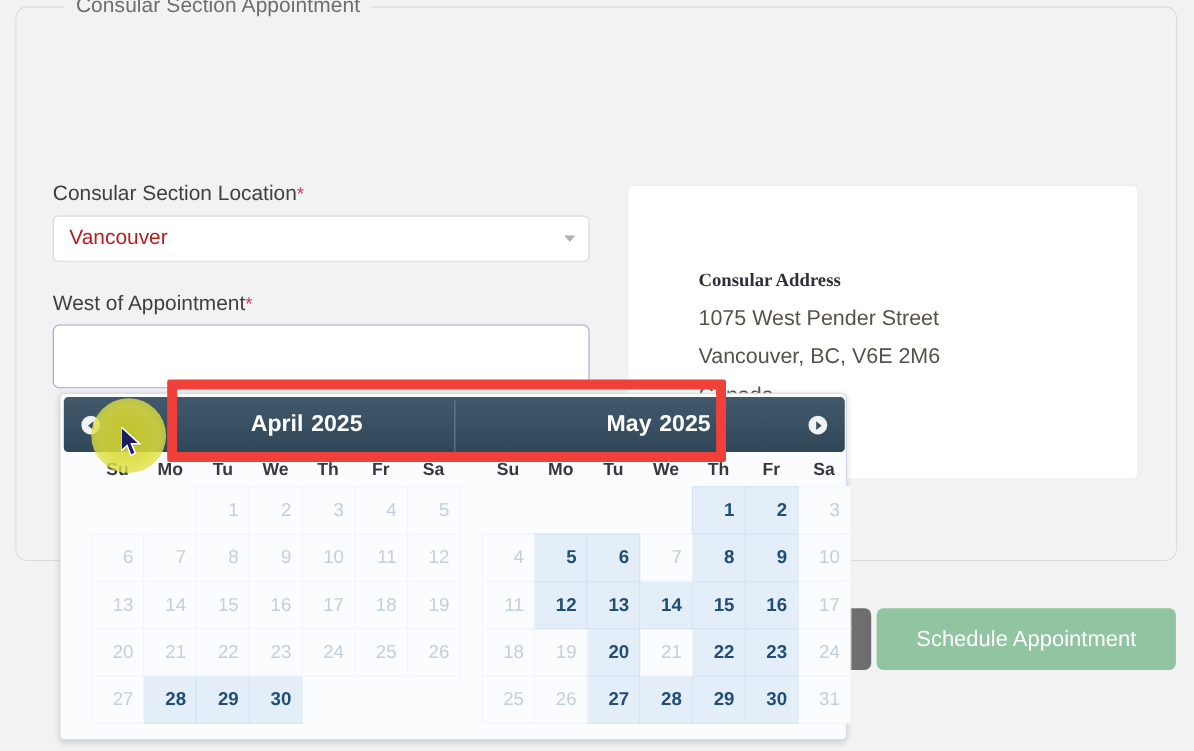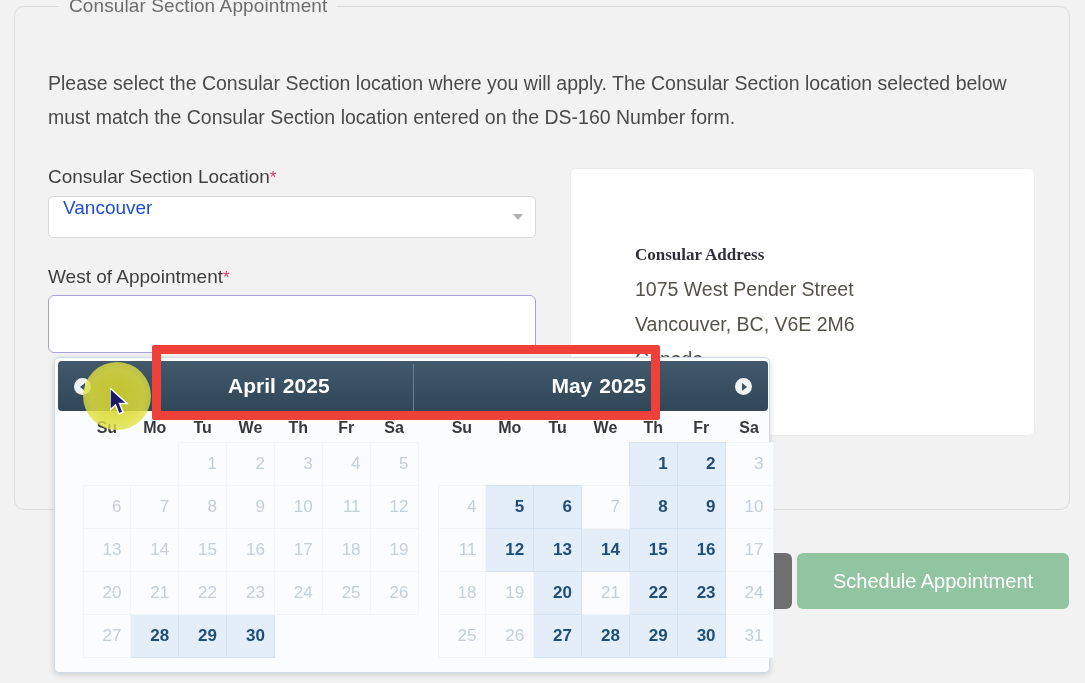--- a/index.html
+++ b/index.html
@@ -58,24 +58,24 @@
   #label-date     { left: 48px; top: 266px; }
 
   .select-box {
     position: absolute;
     left: 48px; top: 196px;
     width: 488px; height: 42px;
     background: #ffffff;
     border: 1px solid #d8d8d8;
     border-radius: 5px;
     display: flex;
-    align-items: flex-start;
+    align-items: center;
     padding: 0 14px;
     font-size: 19px;
-    color: #1d4ed8;
+    color: #b91c1c;
   }
   .select-caret {
     position: absolute;
     right: 12px; top: 50%;
     transform: translateY(-50%);
     width: 0; height: 0;
     border-left: 5px solid transparent;
     border-right: 5px solid transparent;
     border-top: 6px solid #b0b0b0;
   }
@@ -269,24 +269,20 @@
 </style>
 </head>
 <body>
 
 <div id="stage">
 
   <div class="fieldset">
     <div class="legend">Consular Section Appointment</div>
   </div>
 
-  <div class="intro">
-    <span>Please select the Consular Section location where you will apply. The Consular Section location selected</span>
-    <span>below must match the Consular Section location entered on the DS-160 Number form.</span>
-  </div>
 
   <div class="field-label" id="label-location">
     <span>Consular Section Location</span><span class="req">*</span>
   </div>
   <div class="select-box">
     <span>Vancouver</span>
     <span class="select-caret"></span>
   </div>
 
   <div class="field-label" id="label-date">

